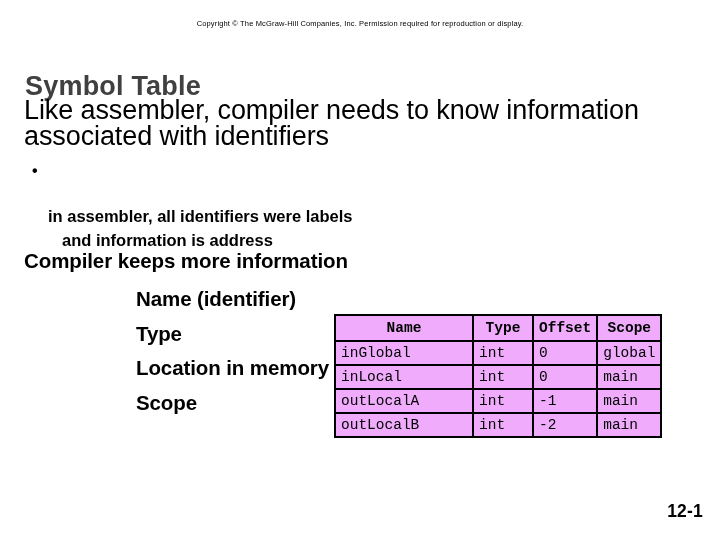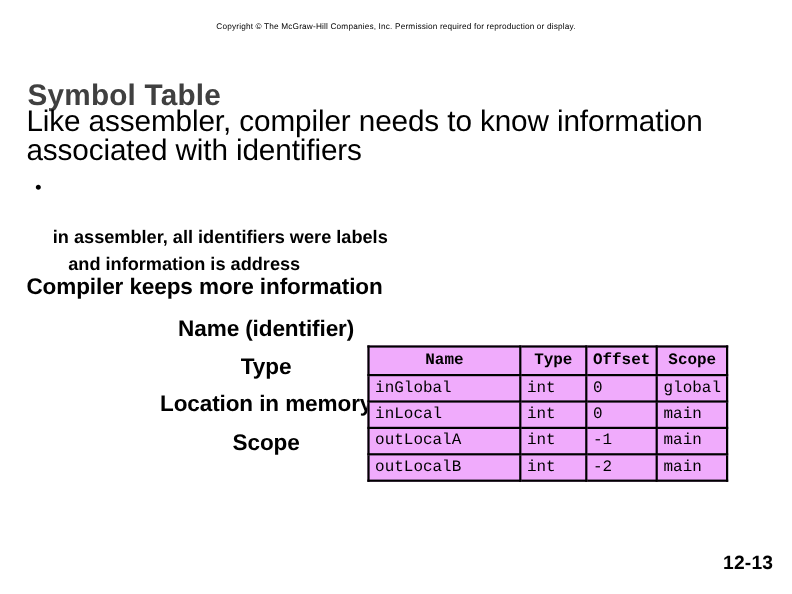--- a/index.html
+++ b/index.html
@@ -97,21 +97,20 @@
     top: 248px;
     left: 24px;
     font-size: 20.5px;
     font-weight: bold;
     line-height: 25px;
     letter-spacing: -0.1px;
   }
   .sub-list {
     margin-top: 9px;
     margin-left: 112px;
-    text-align: center;
   }
   .sub-list .sub-item {
     font-size: 20.5px;
     font-weight: bold;
     line-height: 34.5px;
     white-space: nowrap;
   }
 
   
   .symtab-wrap {
@@ -230,15 +229,15 @@
         <tr>
           <td>outLocalB</td>
           <td>int</td>
           <td>-2</td>
           <td>main</td>
         </tr>
       </tbody>
     </table>
   </div>
 
-  <div class="pagenum">12-13</div>
+  <div class="pagenum">12-1</div>
 
 </div>
 
 </body></html>

